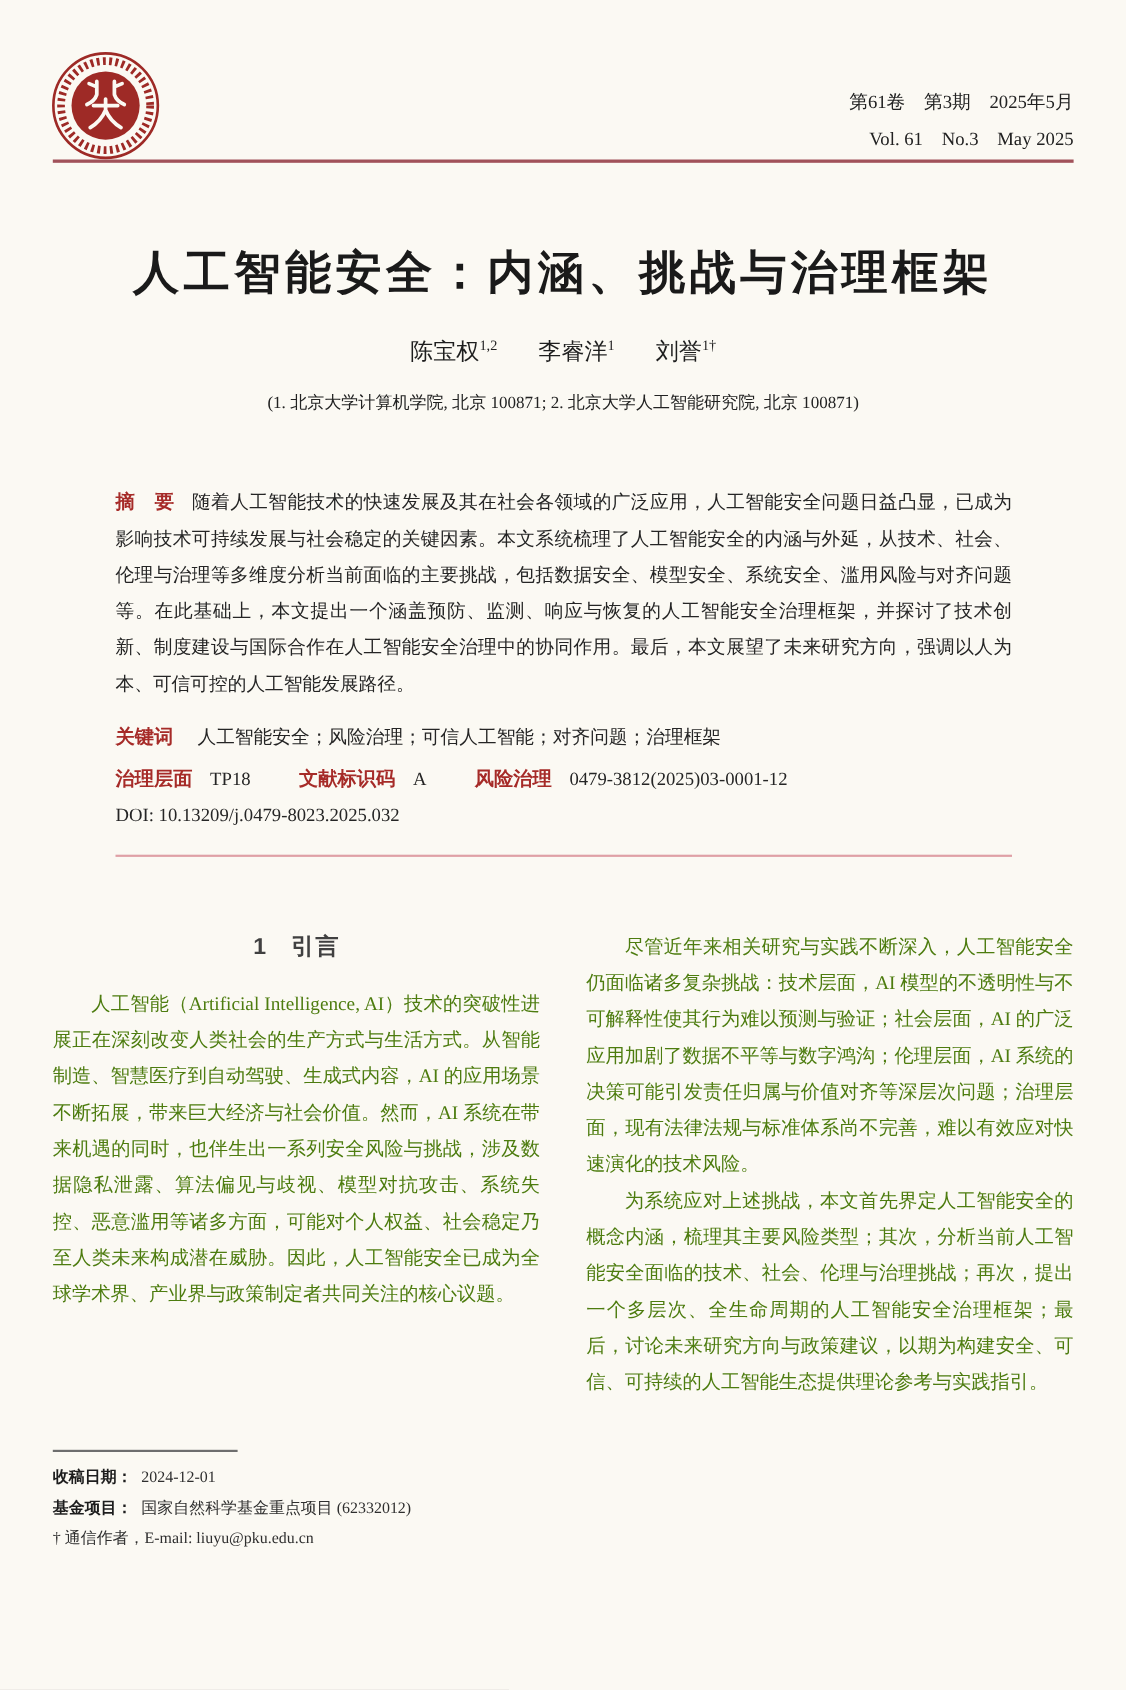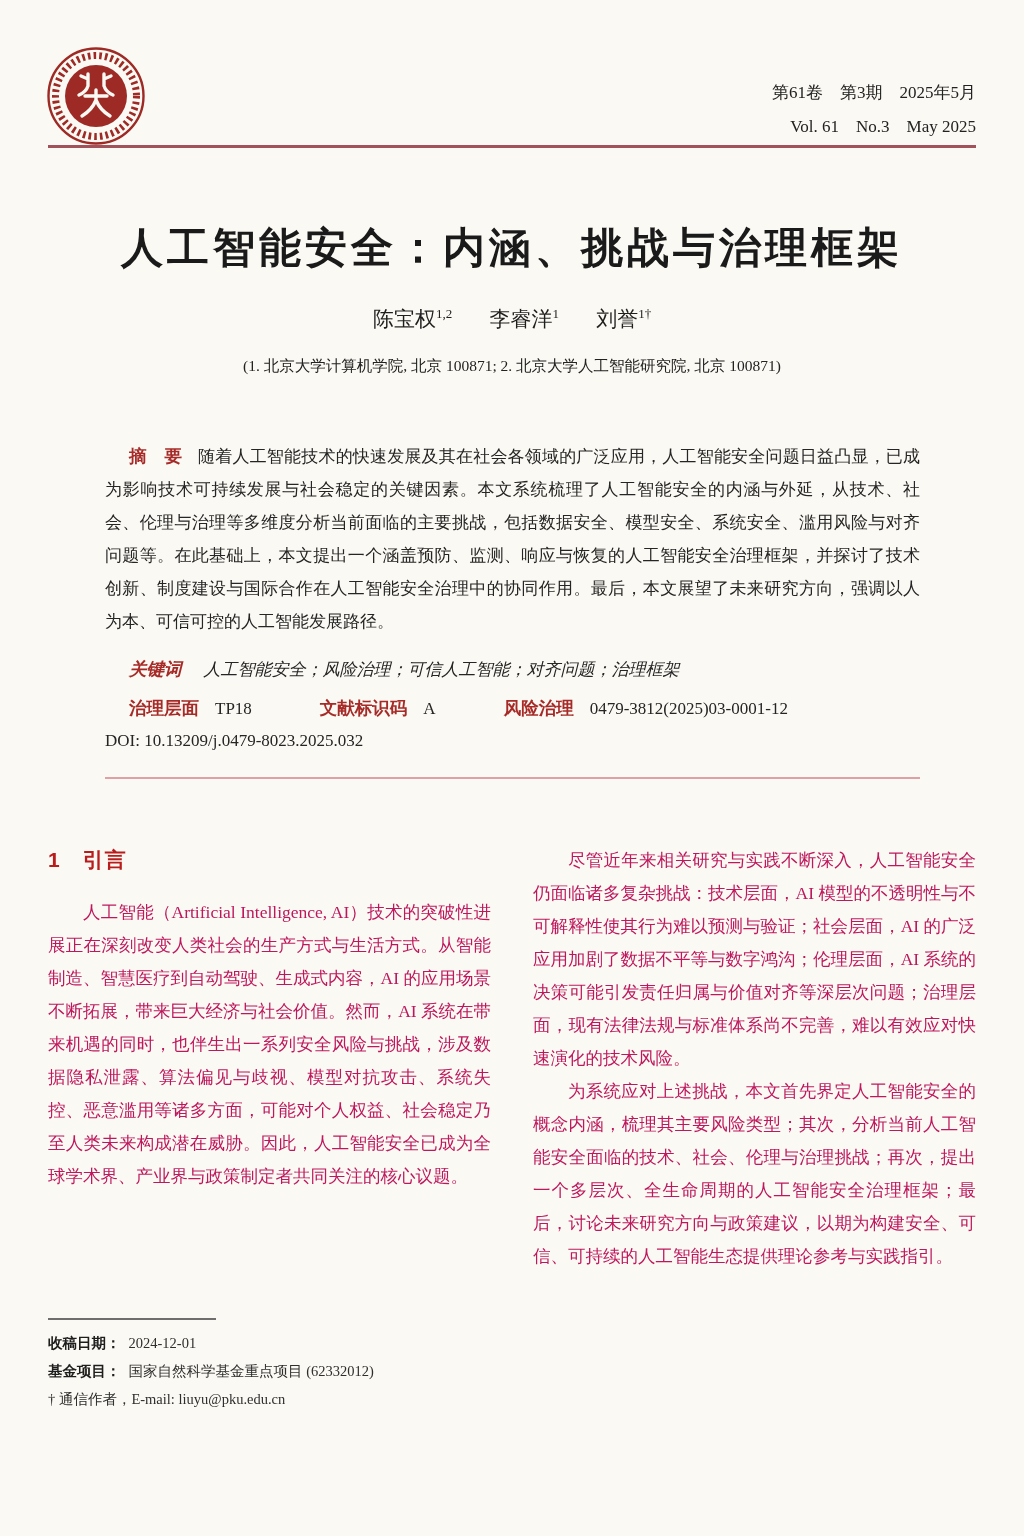--- a/index.html
+++ b/index.html
@@ -51,50 +51,50 @@
   .author{margin:0 16px;white-space:nowrap;}
   .author sup{font-size:13px;}
   .affiliation{
     position:absolute;left:0;top:356px;width:100%;
     text-align:center;font-size:15.5px;color:#222;
   }
   
   .meta{position:absolute;left:105px;top:440px;width:815px;}
   .label-red{
     font-family:"Liberation Sans","DejaVu Sans",sans-serif;
-    font-weight:bold;color:#a62b28;margin-left:24px;
+    font-weight:bold;color:#a62b28;
   }
   .abstract-p{
     font-size:17px;line-height:33px;text-align:justify;color:#252525;
   }
   .abstract-p .label-red{margin-right:16px;font-size:17.5px;}
-  .keywords-p{margin-top:16px;font-size:17px;line-height:30px;color:#252525;font-style:italic;}
+  .keywords-p{margin-top:16px;font-size:17px;line-height:30px;color:#252525;}
   .keywords-p .label-red{margin-right:22px;font-size:17.5px;}
   .clc-p{margin-top:11px;font-size:17px;color:#252525;white-space:nowrap;}
   .clc-p .label-red{font-size:17.5px;}
   .clc-val{margin-left:16px;margin-right:44px;}
   .doi-p{margin-top:11px;font-size:17px;color:#252525;}
   .thin-rule{
     position:absolute;left:105px;top:777px;width:815px;height:2px;
     background:var(--thin-rule-pink);
   }
   
   .columns{
     position:absolute;left:48px;top:844px;width:928px;
     display:grid;grid-template-columns:1fr 1fr;column-gap:42px;
   }
   .section-h{
     font-family:"Liberation Sans","DejaVu Sans",sans-serif;
-    font-size:21px;font-weight:bold;color:#b91c1c;
-    margin:2px 0 22px 0;letter-spacing:1px;
+    font-size:21px;font-weight:bold;color:#404040;
+    margin:2px 0 22px 0;letter-spacing:1px;text-align:center;
   }
   .section-h .sec-no{margin-right:22px;}
   .body-p{
     font-size:17.5px;line-height:33px;text-align:justify;
-    text-indent:2em;color:#be185d;
+    text-indent:2em;color:#4d7c0f;
   }
   
   .footnotes{position:absolute;left:48px;top:1318px;width:600px;}
   .fn-rule{width:168px;height:2px;background:#6e6e6e;margin-bottom:9px;}
   .fn-line{
     font-size:14.5px;line-height:28px;color:#2e2e2e;white-space:nowrap;
   }
   .fn-label{
     font-family:"Liberation Sans","DejaVu Sans",sans-serif;
     font-weight:bold;color:#1d1d1d;margin-right:8px;text-align:right;

